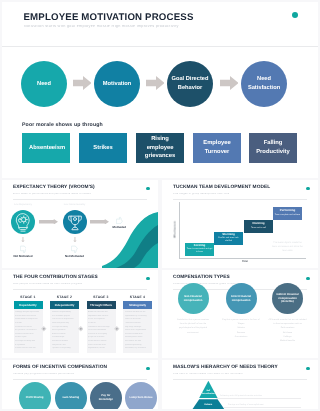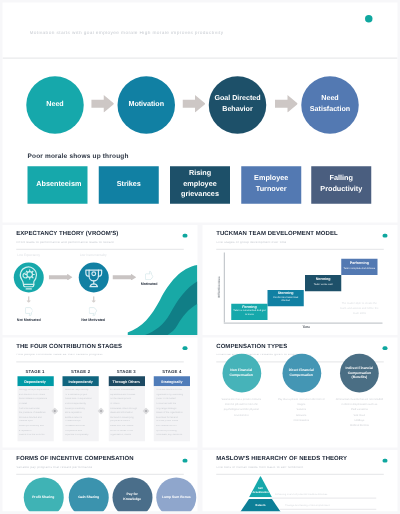--- a/index.html
+++ b/index.html
@@ -150,20 +150,21 @@
   #msl1{left:62px;top:46.5px;width:77px;}
   .ms-desc{position:absolute;font-size:2.05px;color:#d8dbdf;white-space:nowrap;}
   #msd0{left:58px;top:34.5px;} #msd1{left:66px;top:43.5px;}
 </style>
 </head>
 <body>
 
 <div class="deck">
 
   <section class="panel" id="p-top">
+    <h1 class="ph-title" id="hd-title">EMPLOYEE MOTIVATION PROCESS</h1>
     <p class="ph-sub" id="hd-sub">Motivation starts with goal employee morale High morale improves productivity</p>
     <span class="dot" id="hd-dot"></span>
     <div class="ph-rule" id="hd-rule"></div>
 
     <div class="circ pc" id="pc0">
       <span>Need</span>
       </div>
     <div class="circ pc" id="pc1">
       <span>Motivation</span>
       </div>

